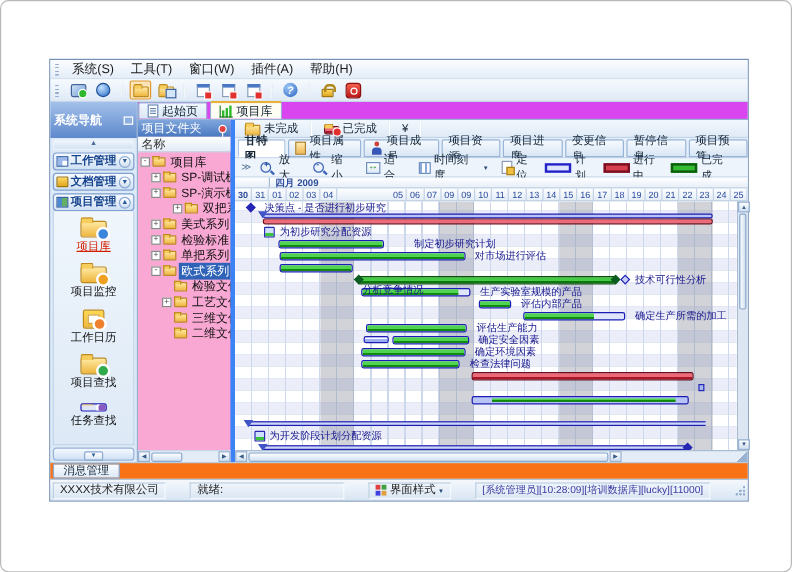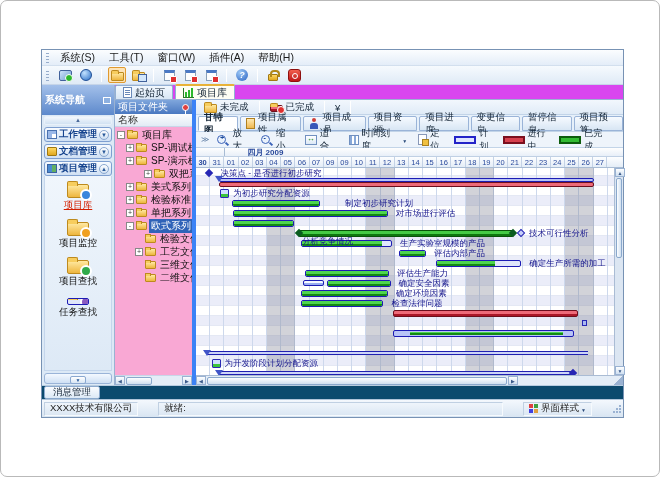--- a/index.html
+++ b/index.html
@@ -141,21 +141,21 @@
 .dia.g{background:#0b5c20}
 .dia.h{background:#c8d0f8;border:1px solid #2626b4}
 .tri{position:absolute;width:0;height:0;border-left:4px solid transparent;border-right:4px solid transparent;border-top:6px solid #4054c8;z-index:3}
 .msq{position:absolute;width:5px;height:6px;border:1px solid #2626b4;background:#aab8f0;z-index:2}
 .assign-ic{position:absolute;width:9px;height:9px;border:1px solid #2a2ab4;border-radius:1px;background:linear-gradient(#cfe0ff 0 4px,#3cc43c 4px);z-index:2}
 .vscroll{width:9px;flex:none;background:#dce6f2;border-left:1px solid #aabcd4;display:flex;flex-direction:column;align-items:stretch}
 .vthumb{height:80px;margin:1px;border:1px solid #8aa8cc;border-radius:2px;background:linear-gradient(90deg,#fdfeff,#cfdff0)}
 .hscrollrow{height:10px;flex:none;display:flex;align-items:center;border-top:1px solid #aabcd4;background:#e4edf7}
 .corner{margin-left:auto;width:10px;height:9px;background:linear-gradient(135deg,transparent 50%,#9ab2d2 50%)}
 
-.msgrow{height:14px;flex:none;display:flex;align-items:flex-start;background:#0c4a6e;border-top:1px solid #b8cce0;padding-left:2px}
+.msgrow{height:14px;flex:none;display:flex;align-items:flex-start;background:#f97316;border-top:1px solid #b8cce0;padding-left:2px}
 .msgtab{height:13px;display:flex;align-items:center;border:1px solid #8aa8cc;border-radius:2px;background:linear-gradient(#fafcff,#dce9f6);padding:0 8px;font-size:9.5px;color:#123}
 .statusbar{height:18px;flex:none;display:flex;align-items:center;background:linear-gradient(#f4f8fd,#d8e5f2);border-top:1px solid #b0c4da;padding:0 2px;gap:20px;font-size:9.5px}
 .scell{height:14px;display:flex;align-items:center;padding:0 5px;border:1px solid;border-color:#c0d0e2 #f6fafd #f6fafd #c0d0e2;white-space:nowrap}
 .scell.fill{flex:1}
 .ic-style{width:9px;height:9px;background:linear-gradient(#e04040,#e04040) 0 0/4px 4px no-repeat,linear-gradient(#40a040,#40a040) 5px 0/4px 4px no-repeat,linear-gradient(#4040e0,#4040e0) 0 5px/4px 4px no-repeat,linear-gradient(#e0a040,#e0a040) 5px 5px/4px 4px no-repeat;margin-right:3px}
 .session{color:#3a3aa0;font-size:8.5px}
 .sgrip{width:9px;height:9px;background:radial-gradient(circle at 2px 8px,#9ab2d2 1px,transparent 1.2px),radial-gradient(circle at 5px 5px,#9ab2d2 1px,transparent 1.2px),radial-gradient(circle at 8px 2px,#9ab2d2 1px,transparent 1.2px),radial-gradient(circle at 5px 8px,#9ab2d2 1px,transparent 1.2px),radial-gradient(circle at 8px 5px,#9ab2d2 1px,transparent 1.2px),radial-gradient(circle at 8px 8px,#9ab2d2 1px,transparent 1.2px)}
 </style>
 </head>
 <body>
@@ -237,20 +237,24 @@
             <div class="nav-body">
               <div class="nav-item sel">
                 <i class="nf b-mag"></i>
                 <span class="lbl">项目库</span>
               </div>
               <div class="nav-item">
                 <i class="nf b-star"></i>
                 <span class="lbl">项目监控</span>
               </div>
               <div class="nav-item">
+                <i class="nic-cal"></i>
+                <span class="lbl">工作日历</span>
+              </div>
+              <div class="nav-item">
                 <i class="nf b-find"></i>
                 <span class="lbl">项目查找</span>
               </div>
               <div class="nav-item">
                 <i class="nf b-task"></i>
                 <span class="lbl">任务查找</span>
               </div>
             </div>
           </div>
         <div class="nav-more">
@@ -423,31 +427,31 @@
                 <div class="legend">
                   <i class="sw" style="border-color: rgb(35, 35, 200); background: rgb(223, 228, 255);"></i>
                   <span class="ll">计划</span>
                   <i class="sw" style="border-color: rgb(122, 15, 30); background: rgb(214, 64, 78);"></i>
                   <span class="ll">进行中</span>
                   <i class="sw" style="border-color: rgb(12, 92, 12); background: rgb(51, 187, 51);"></i>
                   <span class="ll">已完成</span>
                 </div>
               </div>
             <div class="month" id="monthrow">
-              <span class="mlabel" style="left: 33.4px; margin-left: 18px;">四月 2009</span>
+              <span class="mlabel" style="left: 33.4px;">四月 2009</span>
             <div class="mdiv" style="left: 28.4px;"></div>
               </div>
             <div class="days" id="daysrow">
                 <div class="day" style="width: 14.2px; font-weight: bold;">30</div>
                 <div class="day" style="width: 14.2px;">31</div>
                 <div class="day" style="width: 14.2px;">01</div>
                 <div class="day" style="width: 14.2px;">02</div>
                 <div class="day" style="width: 14.2px;">03</div>
                 <div class="day" style="width: 14.2px;">04</div>
-                <div class="day" style="width: 14.2px;">05</div>
+                <div class="day" style="width: 14.2px; margin-left: 44px;">05</div>
                 <div class="day" style="width: 14.2px;">06</div>
                 <div class="day" style="width: 14.2px;">07</div>
                 <div class="day" style="width: 14.2px;">09</div>
                 <div class="day" style="width: 14.2px;">09</div>
                 <div class="day" style="width: 14.2px;">10</div>
                 <div class="day" style="width: 14.2px;">11</div>
                 <div class="day" style="width: 14.2px;">12</div>
                 <div class="day" style="width: 14.2px;">13</div>
                 <div class="day" style="width: 14.2px;">14</div>
                 <div class="day" style="width: 14.2px;">15</div>
@@ -568,17 +572,20 @@
         <span>XXXX技术有限公司</span>
       </div>
       <div class="scell fill">
         <span>就绪:</span>
       </div>
       <div class="scell">
         <span class="ic-style"></span>
         <span>界面样式</span>
         <span class="caret"></span>
       </div>
+      <div class="scell">
+        <span class="session">[系统管理员][10:28:09][培训数据库][lucky][11000]</span>
+      </div>
       <div class="sgrip"></div>
     </div>
 
   </div>
 </div>
 
 </body></html>

